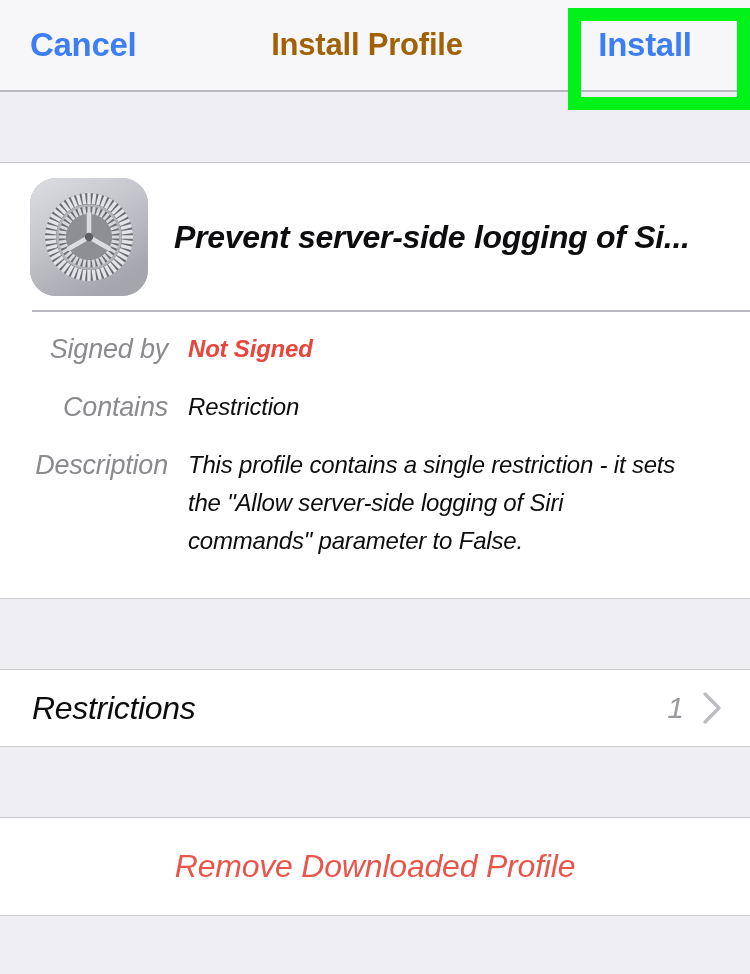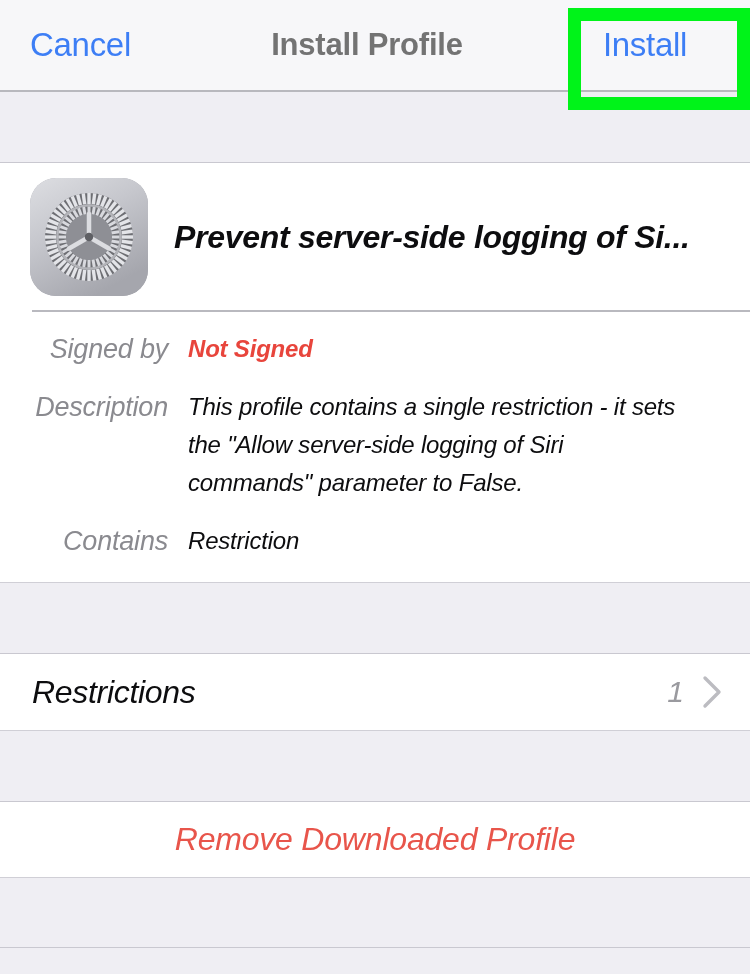--- a/index.html
+++ b/index.html
@@ -34,29 +34,30 @@
     justify-content: space-between;
     padding: 0 30px;
   }
 
   .nav-btn {
     font-size: 33px;
     color: #3d7ef5;
     letter-spacing: -0.3px;
     white-space: nowrap;
     cursor: pointer;
+    font-weight: bold;
   }
 
   .nav-title {
     position: absolute;
     left: 0; right: 16px;
     text-align: center;
     font-size: 31px;
     font-weight: bold;
-    color: #737373;
+    color: #a16207;
     letter-spacing: -0.2px;
     pointer-events: none;
   }
 
   .nav-right {
     position: relative;
     z-index: 3;
     display: flex;
     align-items: flex-start;
     justify-content: center;
@@ -119,21 +120,21 @@
   }
 
   .divider {
     height: 2px;
     background: #b9b9bf;
     margin-left: 32px;
   }
 
   
   .details {
-    padding: 18px 0 22px 0;
+    padding: 18px 0 38px 0;
   }
 
   .detail-row {
     display: flex;
     align-items: flex-start;
     margin-bottom: 20px;
   }
   .detail-row:last-child { margin-bottom: 0; }
 
   .detail-label {
@@ -180,21 +181,21 @@
     margin-right: 18px;
   }
   .chevron {
     width: 20px;
     height: 34px;
     flex: 0 0 auto;
   }
 
   
   .action-row {
-    height: 75px;
+    height: 97px;
     display: flex;
     align-items: center;
     justify-content: center;
     cursor: pointer;
   }
   .action-row .action-label {
     font-size: 32px;
     color: #e8554b;
     letter-spacing: -0.2px;
   }
@@ -356,31 +357,31 @@
     <div class="divider"></div>
 
     <div class="details">
 
       <div class="detail-row">
         <div class="detail-label">Signed by</div>
         <div class="detail-value danger">Not Signed</div>
       </div>
 
       <div class="detail-row">
+        <div class="detail-label">Contains</div>
+        <div class="detail-value">Restriction</div>
+      </div>
+
+      <div class="detail-row">
         <div class="detail-label">Description</div>
         <div class="detail-value">
           <span class="dline">This profile contains a single restriction - it sets</span>
           <span class="dline">the "Allow server-side logging of Siri</span>
           <span class="dline">commands" parameter to False.</span>
         </div>
-      </div>
-
-      <div class="detail-row">
-        <div class="detail-label">Contains</div>
-        <div class="detail-value">Restriction</div>
       </div>
 
     </div>
   </div>
 
   <div class="gap" style="height:72px"></div>
 
   <div class="card">
     <div class="list-row">
       <div class="row-title">Restrictions</div>

